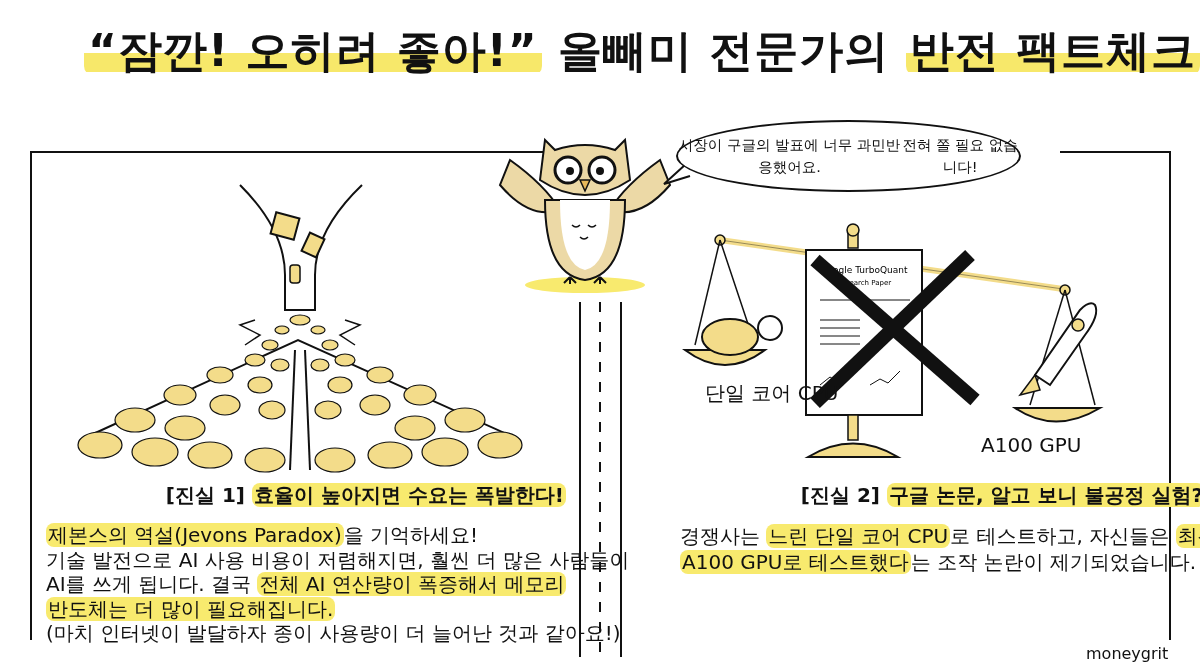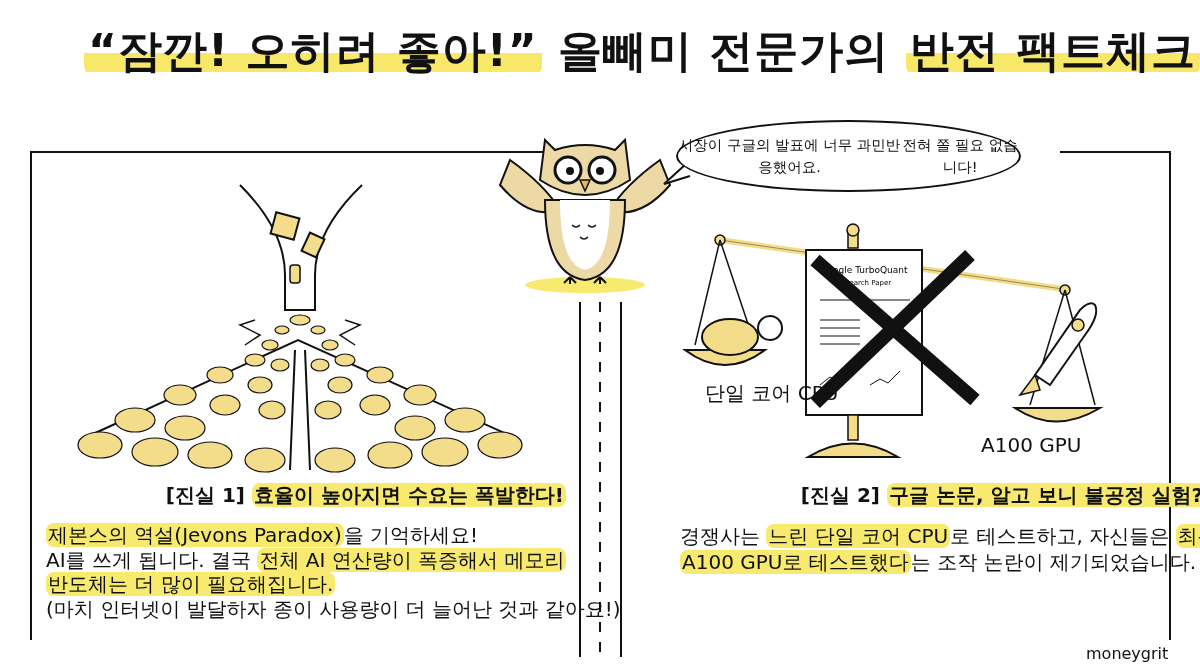--- a/index.html
+++ b/index.html
@@ -168,20 +168,21 @@
 <div class="label" style="left:705px;top:380px">단일 코어 CPU</div>
 <div class="label" style="left:981px;top:433px">A100 GPU</div>
 
 <div class="section sec-1">
   <div class="sec-head">
     <span>[진실 1]</span>
     <span class="mark">효율이 높아지면 수요는 폭발한다!</span>
   </div>
   <div class="sec-body">
     <div><span class="mark">제본스의 역설(Jevons Paradox)</span><span>을 기억하세요!</span></div>
+    <div><span>기술 발전으로 AI 사용 비용이 저렴해지면, 훨씬 더 많은 사람들이</span></div>
     <div><span>AI를 쓰게 됩니다. 결국 </span><span class="mark">전체 AI 연산량이 폭증해서 메모리</span></div>
     <div><span class="mark">반도체는 더 많이 필요해집니다.</span></div>
     <div><span>(마치 인터넷이 발달하자 종이 사용량이 더 늘어난 것과 같아요!)</span></div>
   </div>
 </div>
 
 <div class="section sec-2">
   <div class="sec-head">
     <span>[진실 2]</span>
     <span class="mark">구글 논문, 알고 보니 불공정 실험?</span>

